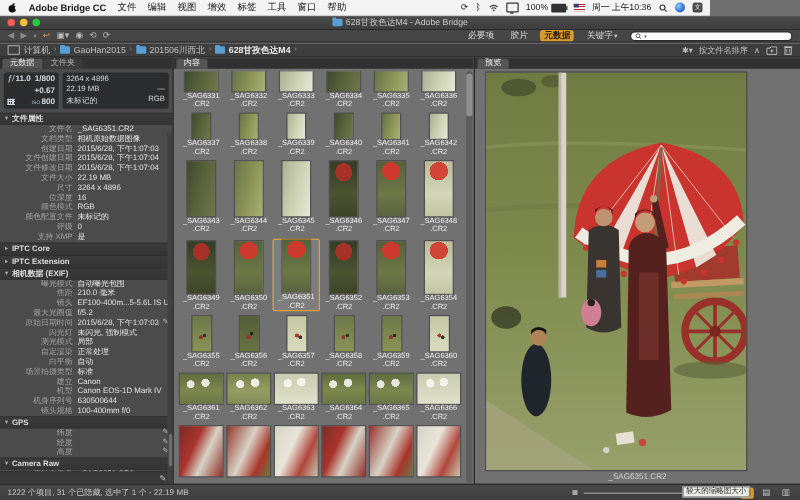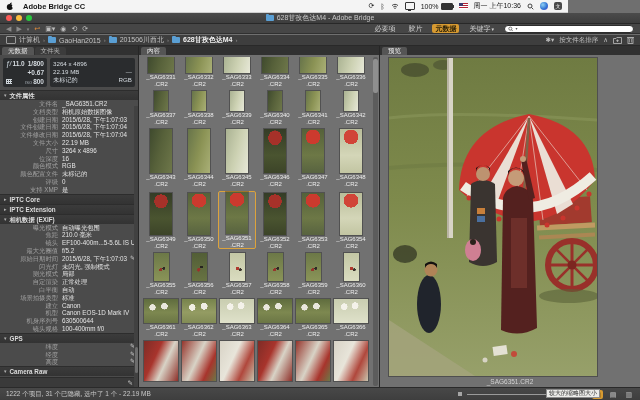--- a/index.html
+++ b/index.html
@@ -140,20 +140,30 @@
 
   <div class="menubar">
     <span style="display:inline-flex;">
       <svg width="8" height="9" viewBox="0 0 8 9">
           <circle cx="3.8" cy="5" r="3" fill="#111"></circle>
           <ellipse cx="4.8" cy="1.4" rx="1.1" ry="0.6" fill="#111" transform="rotate(-30 4.8 1.4)"></ellipse>
           <circle cx="7" cy="4.4" r="1.2" fill="#f4f4f4"></circle>
         </svg>
     </span>
     <span class="mb-app">Adobe Bridge CC</span>
+    <span id="menus" style="display:inline-flex;gap:9px;">
+        <span class="mb-item">文件</span>
+        <span class="mb-item">编辑</span>
+        <span class="mb-item">视图</span>
+        <span class="mb-item">增效</span>
+        <span class="mb-item">标签</span>
+        <span class="mb-item">工具</span>
+        <span class="mb-item">窗口</span>
+        <span class="mb-item">帮助</span>
+      </span>
     <div class="mb-right">
       <span style="font-size:7px;">⟳</span>
       <span style="font-size:7px;">ᛒ</span>
       <svg width="8" height="6" viewBox="0 0 8 6">
           <path d="M1,2.6 A4.2,4.2 0 0 1 7,2.6" stroke="#333" stroke-width="0.9" fill="none"></path>
           <path d="M2.2,4 A2.5,2.5 0 0 1 5.8,4" stroke="#333" stroke-width="0.9" fill="none"></path>
           <circle cx="4" cy="5.2" r="0.7" fill="#333"></circle>
         </svg>
       <span class="disp"></span>
       <span class="battery">

